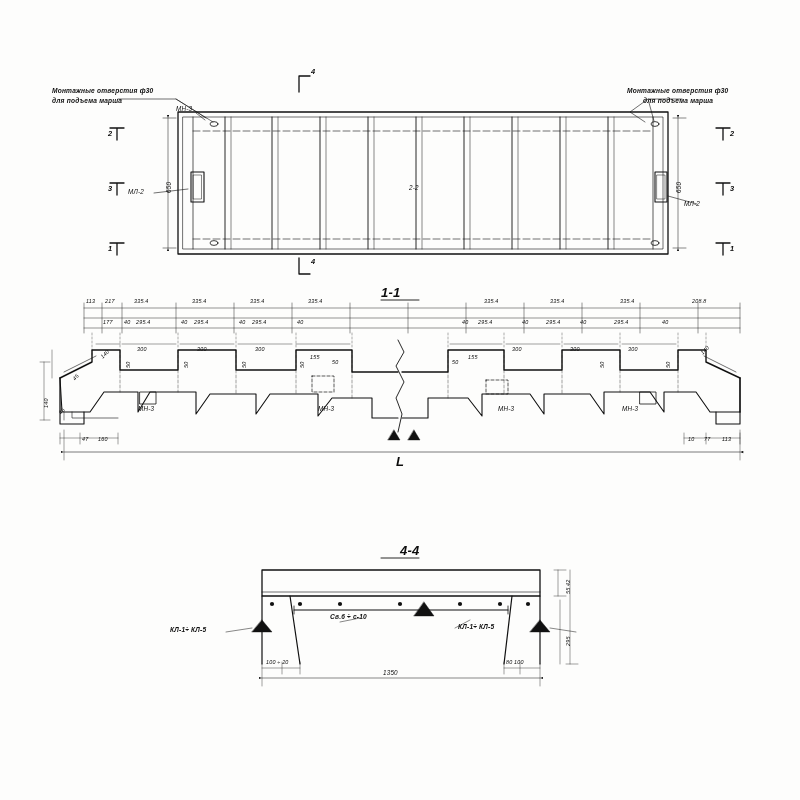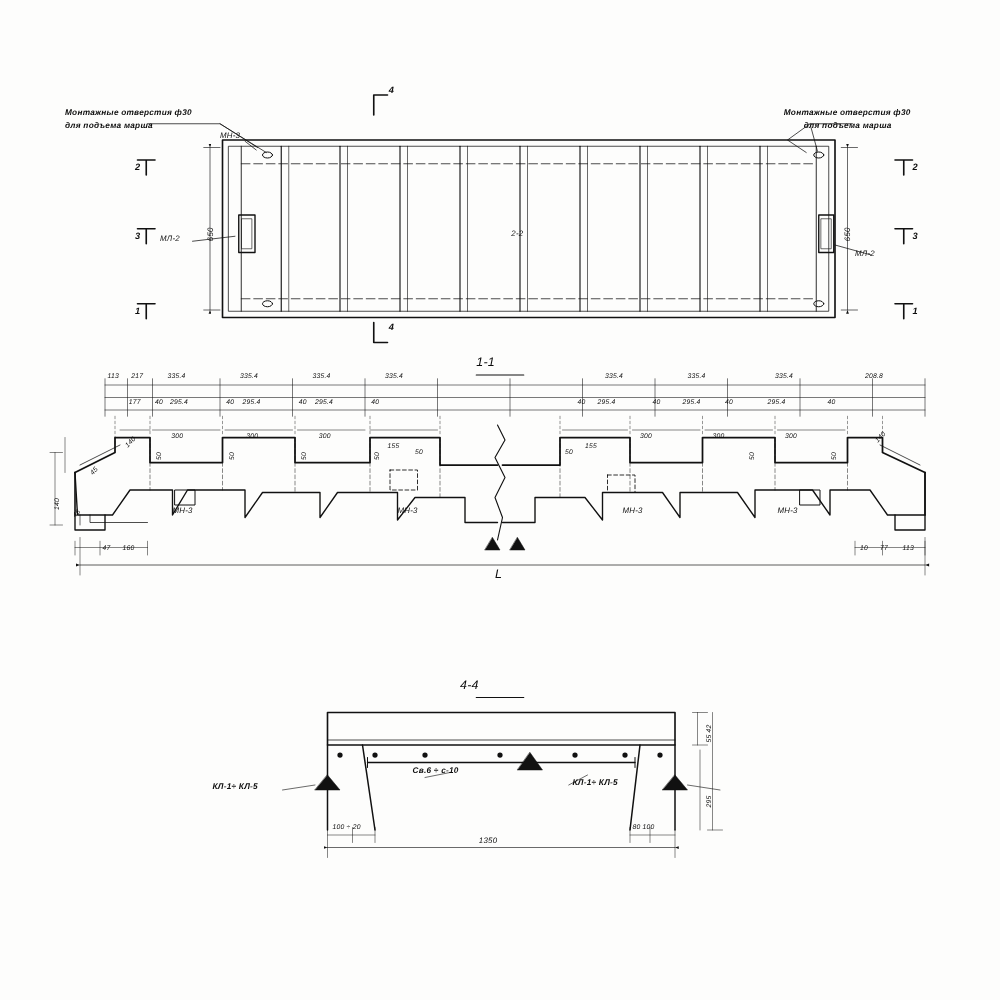--- a/index.html
+++ b/index.html
@@ -45,23 +45,23 @@
     font-size: 6.6px;
     font-style: italic;
     font-weight: bold;
   }
   .mark {
     font-size: 7.4px;
     font-style: italic;
     font-weight: bold;
   }
   .title {
-    font-size: 10px;
+    font-size: 13px;
     font-style: italic;
-    font-weight: normal;
+    font-weight: bold;
   }
   .rot90 {
     transform: rotate(-90deg);
     transform-origin: left top;
   }
   .rot45 {
     transform: rotate(-45deg);
     transform-origin: left top;
   }
 </style>
@@ -398,21 +398,21 @@
   <div class="lbl dim-sm" style="left:704px; top:437px;">77</div>
   <div class="lbl dim-sm" style="left:722px; top:437px;">113</div>
 
   <div class="lbl dim" style="left:138px; top:406px;">МН-3</div>
   <div class="lbl dim" style="left:318px; top:406px;">МН-3</div>
   <div class="lbl dim" style="left:498px; top:406px;">МН-3</div>
   <div class="lbl dim" style="left:622px; top:406px;">МН-3</div>
 
   <div class="lbl title" style="left:396px; top:455px;">L</div>
 
-  <div class="lbl title" style="left:368px; top:544px;">4-4</div>
+  <div class="lbl title" style="left:400px; top:544px;">4-4</div>
   <div class="lbl note" style="left:330px; top:614px;">Св.6 ÷ с-10</div>
   <div class="lbl note" style="left:170px; top:627px;">КЛ-1÷ КЛ-5</div>
   <div class="lbl note" style="left:458px; top:624px;">КЛ-1÷ КЛ-5</div>
   <div class="lbl dim" style="left:383px; top:670px;">1350</div>
   <div class="lbl dim-sm" style="left:266px; top:660px;">100  ÷ 20</div>
   <div class="lbl dim-sm" style="left:506px; top:660px;">80  100</div>
   <div class="lbl dim-sm rot90" style="left:566px; top:594px;">55  42</div>
   <div class="lbl dim-sm rot90" style="left:566px; top:646px;">295</div>
 
 </div>

